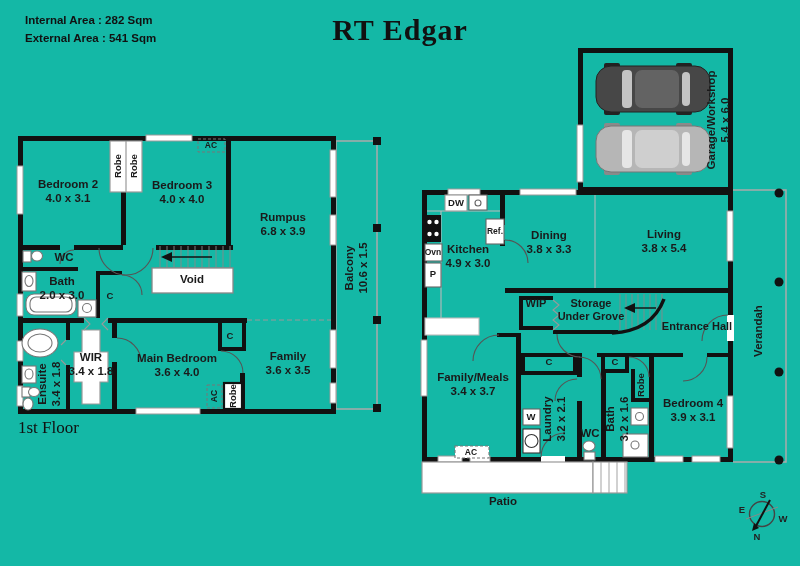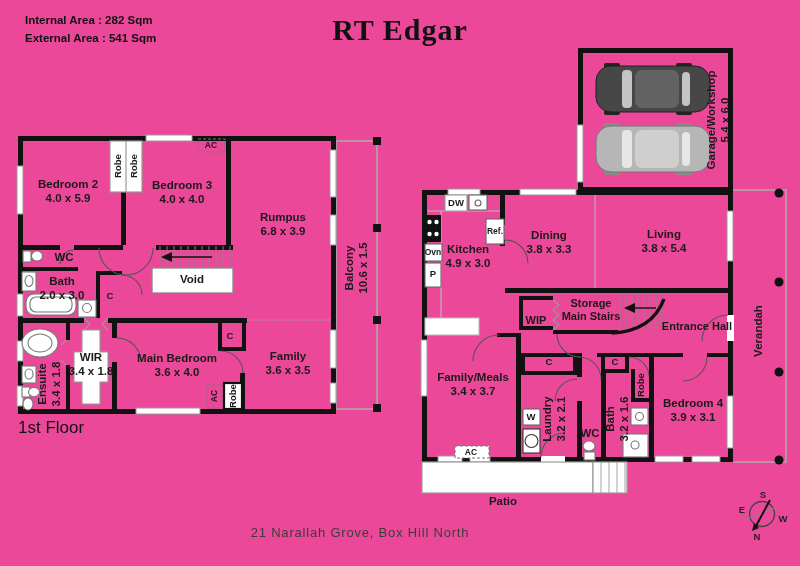--- a/index.html
+++ b/index.html
@@ -1,25 +1,25 @@
 <!DOCTYPE html>
 <html><head>
 <meta charset="utf-8">
 <style>
   html,body{margin:0;padding:0;background:#fff;}
-  .page{position:relative;width:800px;height:566px;background:#ec4899;overflow:hidden;
+  .page{position:relative;width:800px;height:566px;background:#14b8a6;overflow:hidden;
         font-family:"Liberation Sans",sans-serif;color:#1a1a1a;}
   svg{position:absolute;left:0;top:0;}
   .lbl{position:absolute;transform:translate(-50%,-50%);text-align:center;
        font-size:11.5px;font-weight:600;line-height:1.18;white-space:nowrap;color:#1a1a1a;}
   .lbl.v{transform:translate(-50%,-50%) rotate(-90deg);}
   .lbl.md{font-size:11px;}
   .lbl.sm{font-size:9.5px;}
   .lbl.xs{font-size:8.5px;}
-  .floor-title{position:absolute;font-size:17px;font-weight:400;color:#111;white-space:nowrap;}
+  .floor-title{position:absolute;font-size:17px;font-weight:400;color:#111;white-space:nowrap;font-family:Liberation Serif, serif;}
   .area-line{position:absolute;left:25px;font-size:11.5px;font-weight:700;color:#111;}
   .brand{position:absolute;left:400px;top:30px;transform:translate(-50%,-50%);
          font-family:"Liberation Serif",serif;font-size:30px;font-weight:700;
          letter-spacing:1px;color:#111;white-space:nowrap;}
   .addr{position:absolute;left:360px;top:532px;transform:translate(-50%,-50%);
         font-size:13px;font-weight:400;color:#3c3c3c;letter-spacing:0.8px;white-space:nowrap;}
   .disclaimer{position:absolute;left:362px;top:549px;transform:translate(-50%,-50%);
         font-size:8.5px;font-weight:400;color:#3d3d3d;white-space:nowrap;}
   .compass-letter{position:absolute;transform:translate(-50%,-50%);font-size:9.5px;
         font-weight:700;color:#222;}
@@ -272,21 +272,21 @@
     <polygon points="752,531 759,528 754,523" fill="#111"></polygon>
   </g>
 </svg>
 
 <div class="area-line" style="top:14px">Internal Area : 282 Sqm</div>
 <div class="area-line" style="top:32px">External Area : 541 Sqm</div>
 <div class="brand">RT Edgar</div>
 
 <div class="lbl" style="left:68px;top:192px">
   <div>Bedroom 2</div>
-  <div>4.0 x 5.9</div>
+  <div>4.0 x 3.1</div>
 </div>
 <div class="lbl" style="left:182px;top:193px">
   <div>Bedroom 3</div>
   <div>4.0 x 4.0</div>
 </div>
 <div class="lbl" style="left:283px;top:225px">
   <div>Rumpus</div>
   <div>6.8 x 3.9</div>
 </div>
 <div class="lbl v" style="left:357px;top:268px">
@@ -337,24 +337,24 @@
   <div>3.8 x 3.3</div>
 </div>
 <div class="lbl" style="left:664px;top:242px">
   <div>Living</div>
   <div>3.8 x 5.4</div>
 </div>
 <div class="lbl sm" style="left:456px;top:203px">DW</div>
 <div class="lbl xs" style="left:495px;top:231px">Ref.</div>
 <div class="lbl xs" style="left:433px;top:252px">Ovn</div>
 <div class="lbl sm" style="left:433px;top:274px">P</div>
-<div class="lbl md" style="left:536px;top:320px">WIP</div>
+<div class="lbl md" style="left:536px;top:303px">WIP</div>
 <div class="lbl md" style="left:591px;top:310px">
   <div>Storage</div>
-  <div>Main Stairs</div>
+  <div>Under Grove</div>
 </div>
 <div class="lbl md" style="left:697px;top:326px">Entrance Hall</div>
 <div class="lbl v" style="left:759px;top:331px">Verandah</div>
 <div class="lbl" style="left:473px;top:385px">
   <div>Family/Meals</div>
   <div>3.4 x 3.7</div>
 </div>
 <div class="lbl sm" style="left:549px;top:362px">C</div>
 <div class="lbl sm" style="left:615px;top:362px">C</div>
 <div class="lbl v sm" style="left:641px;top:385px">Robe</div>
@@ -373,15 +373,14 @@
   <div>3.9 x 3.1</div>
 </div>
 <div class="lbl xs" style="left:471px;top:452px">AC</div>
 <div class="lbl" style="left:503px;top:502px">Patio</div>
 
 <div class="compass-letter" style="left:763px;top:494px">S</div>
 <div class="compass-letter" style="left:742px;top:509px">E</div>
 <div class="compass-letter" style="left:783px;top:518px">W</div>
 <div class="compass-letter" style="left:757px;top:536px">N</div>
 
-<div class="addr">21 Narallah Grove, Box Hill North</div>
 
 </div>
 
 </body></html>

